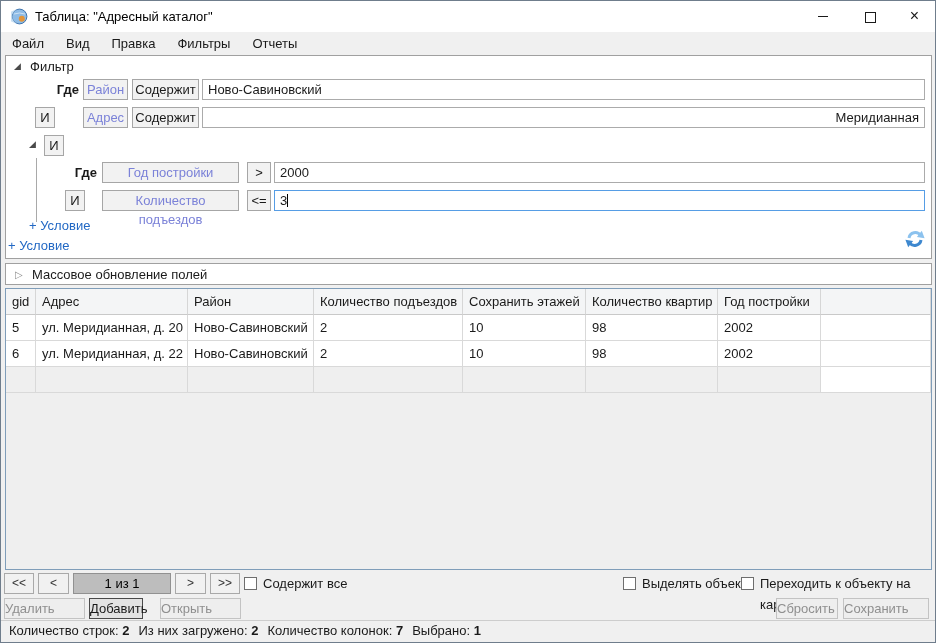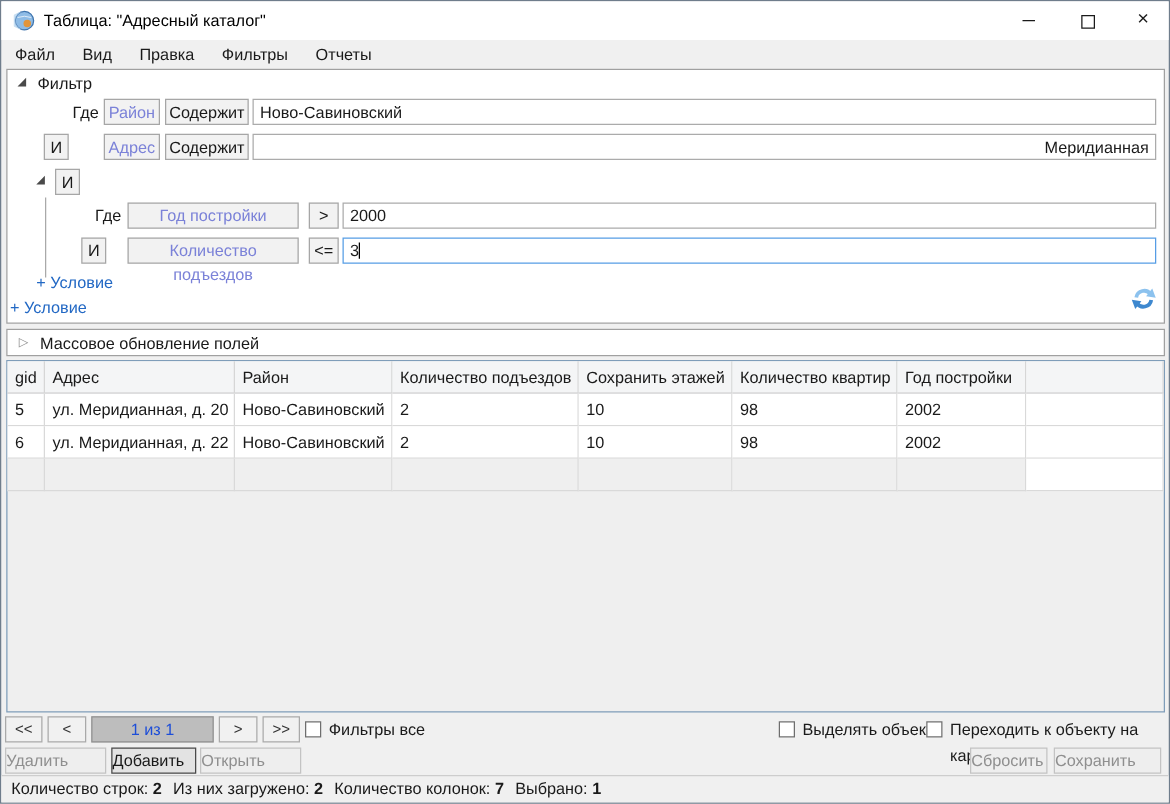--- a/index.html
+++ b/index.html
@@ -22,41 +22,41 @@
   
   .panel{position:absolute;background:#ffffff;border:1px solid #a0a0a0;box-sizing:border-box;}
   .filter-panel{left:4px;top:54px;width:927px;height:204px;}
   .mass-panel{left:4px;top:262px;width:927px;height:22px;}
   .grid-panel{left:4px;top:287px;width:927px;height:282px;background:#efefef;border-color:#7f9db9;}
 
   .tri-exp{position:absolute;font-family:"DejaVu Sans",sans-serif;font-size:9px;color:#4a4a4a;line-height:9px;}
   .tri-col{position:absolute;font-family:"DejaVu Sans",sans-serif;font-size:10px;color:#8e8e8e;line-height:10px;}
   .exp-label{position:absolute;line-height:16px;color:#1a1a1a;}
 
-  .flabel{position:absolute;height:21px;line-height:21px;text-align:right;}
+  .flabel{position:absolute;height:21px;line-height:21px;text-align:right;font-weight:bold;}
   .fbtn{position:absolute;height:21px;line-height:19px;text-align:center;background:#f2f2f2;border:1px solid #a6a6a6;box-sizing:border-box;color:#1a1a1a;}
   .fbtn.fieldname{color:#7b82d8;}
   .finput{position:absolute;height:21px;line-height:17px;background:#fff;border:1px solid #ababab;box-sizing:border-box;padding:1px 5px;white-space:nowrap;}
   .finput.focused{border-color:#569de5;}
   .caret{display:inline-block;width:1px;height:13px;background:#000;vertical-align:-2px;}
   .vguide{position:absolute;width:1px;background:#a9a9a9;}
   .addlink{position:absolute;color:#2268c4;line-height:15px;}
 
   
   .refresh{position:absolute;width:20px;height:20px;}
 
   
   .gridrow{display:flex;height:26px;}
   .hcell{background:#f4f5f6;border-right:1px solid #d6d6d6;border-bottom:1px solid #c9c9c9;box-sizing:border-box;line-height:25px;padding-left:6px;white-space:nowrap;overflow:hidden;}
   .dcell{background:#ffffff;border-right:1px solid #d9d9d9;border-bottom:1px solid #d9d9d9;box-sizing:border-box;line-height:25px;padding-left:6px;white-space:nowrap;overflow:hidden;}
   .dcell.newcell{background:#efefef;}
 
   
   .navbtn{position:absolute;top:572px;height:21px;background:#f1f1f1;border:1px solid #a9a9a9;box-sizing:border-box;text-align:center;line-height:19px;font-size:12px;color:#333;}
-  .pageinfo{position:absolute;top:572px;height:21px;background:#bdbdbd;border:1px solid #919191;box-sizing:border-box;text-align:center;line-height:19px;color:#1d4ed8;}
+  .pageinfo{position:absolute;top:572px;height:21px;background:#bdbdbd;border:1px solid #919191;box-sizing:border-box;text-align:center;line-height:19px;color:#000000;}
   .checkbox{position:absolute;width:13px;height:13px;background:#fff;border:1px solid #6e6e6e;box-sizing:border-box;}
   .chklabel{position:absolute;height:21px;line-height:21px;}
   .actbtn{position:absolute;top:597px;height:21px;background:#e3e3e3;border:1px solid #a9a9a9;box-sizing:border-box;text-align:left;line-height:19px;color:#1a1a1a;}
   .actbtn.default{border-color:#4a4a4a;}
   .actbtn.disabled{color:#8f8f8f;border-color:#c3c3c3;background:#eeeeee;}
 
   
   .statusbar{position:absolute;left:0;right:0;bottom:0;height:21px;background:#f0f0f0;border-top:1px solid #cdcdcd;line-height:20px;padding-left:8px;}
   .statuspart{margin-right:9px;}
   .statuspart b{font-weight:bold;}
@@ -177,28 +177,28 @@
         <div class="dcell" style="width: 110px;"></div>
       </div>
     </div>
 
   <div class="navbtn" style="left:3px;width:30px;">&lt;&lt;</div>
   <div class="navbtn" style="left:37px;width:31px;">&lt;</div>
   <div class="pageinfo" style="left:72px;width:98px;">1 из 1</div>
   <div class="navbtn" style="left:174px;width:31px;">&gt;</div>
   <div class="navbtn" style="left:209px;width:30px;">&gt;&gt;</div>
   <div class="checkbox" style="left:243px;top:576px;"></div>
-  <div class="chklabel" style="left:262px;top:572px;">Фильтры все</div>
+  <div class="chklabel" style="left:262px;top:572px;">Содержит все</div>
 
   <div class="checkbox" style="left:622px;top:576px;"></div>
   <div class="chklabel" style="left:641px;top:572px;">Выделять объект</div>
   <div class="checkbox" style="left:740px;top:576px;"></div>
   <div class="chklabel" style="left:759px;top:572px;">Переходить к объекту на карте</div>
 
   <div class="actbtn disabled" style="left:3px;width:81px;">Удалить</div>
-  <div class="actbtn default" style="left:88px;width:68px;">Добавить</div>
+  <div class="actbtn default" style="left:88px;width:54px;">Добавить</div>
   <div class="actbtn disabled" style="left:159px;width:81px;">Открыть</div>
   <div class="actbtn disabled" style="left:775px;width:62px;">Сбросить</div>
   <div class="actbtn disabled" style="left:842px;width:86px;">Сохранить</div>
 
   <div class="statusbar"><span class="statuspart"><span>Количество строк: </span><b>2</b></span><span class="statuspart"><span>Из них загружено: </span><b>2</b></span><span class="statuspart"><span>Количество колонок: </span><b>7</b></span><span class="statuspart"><span>Выбрано: </span><b>1</b></span></div>
 
 </div>
 
 </body></html>

